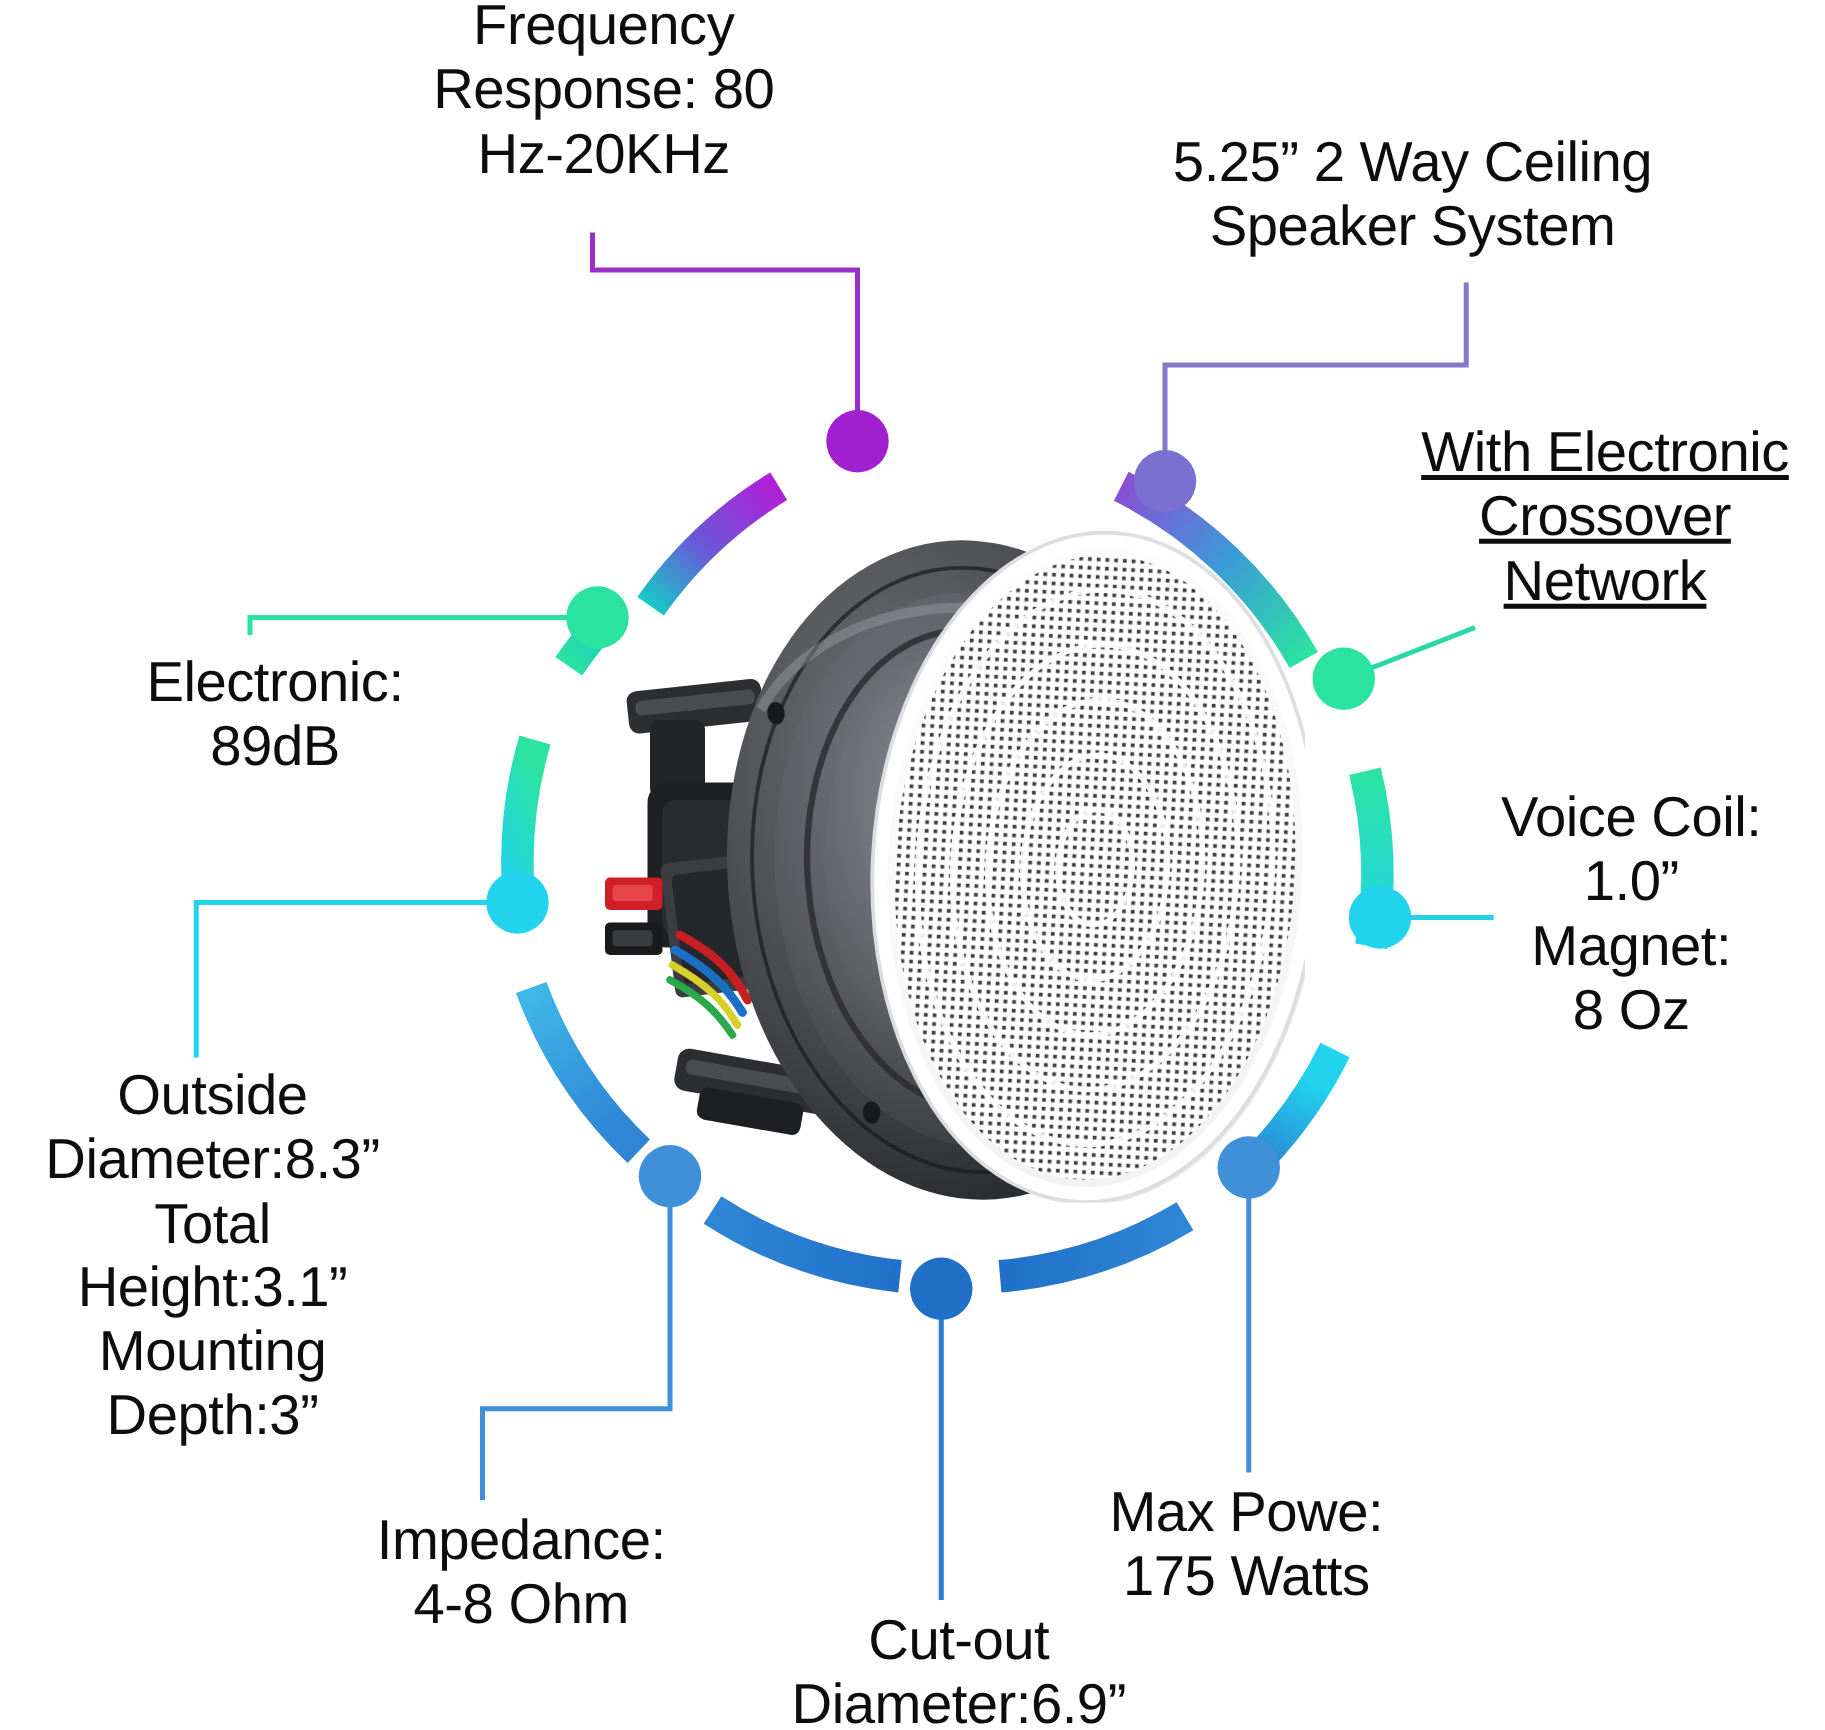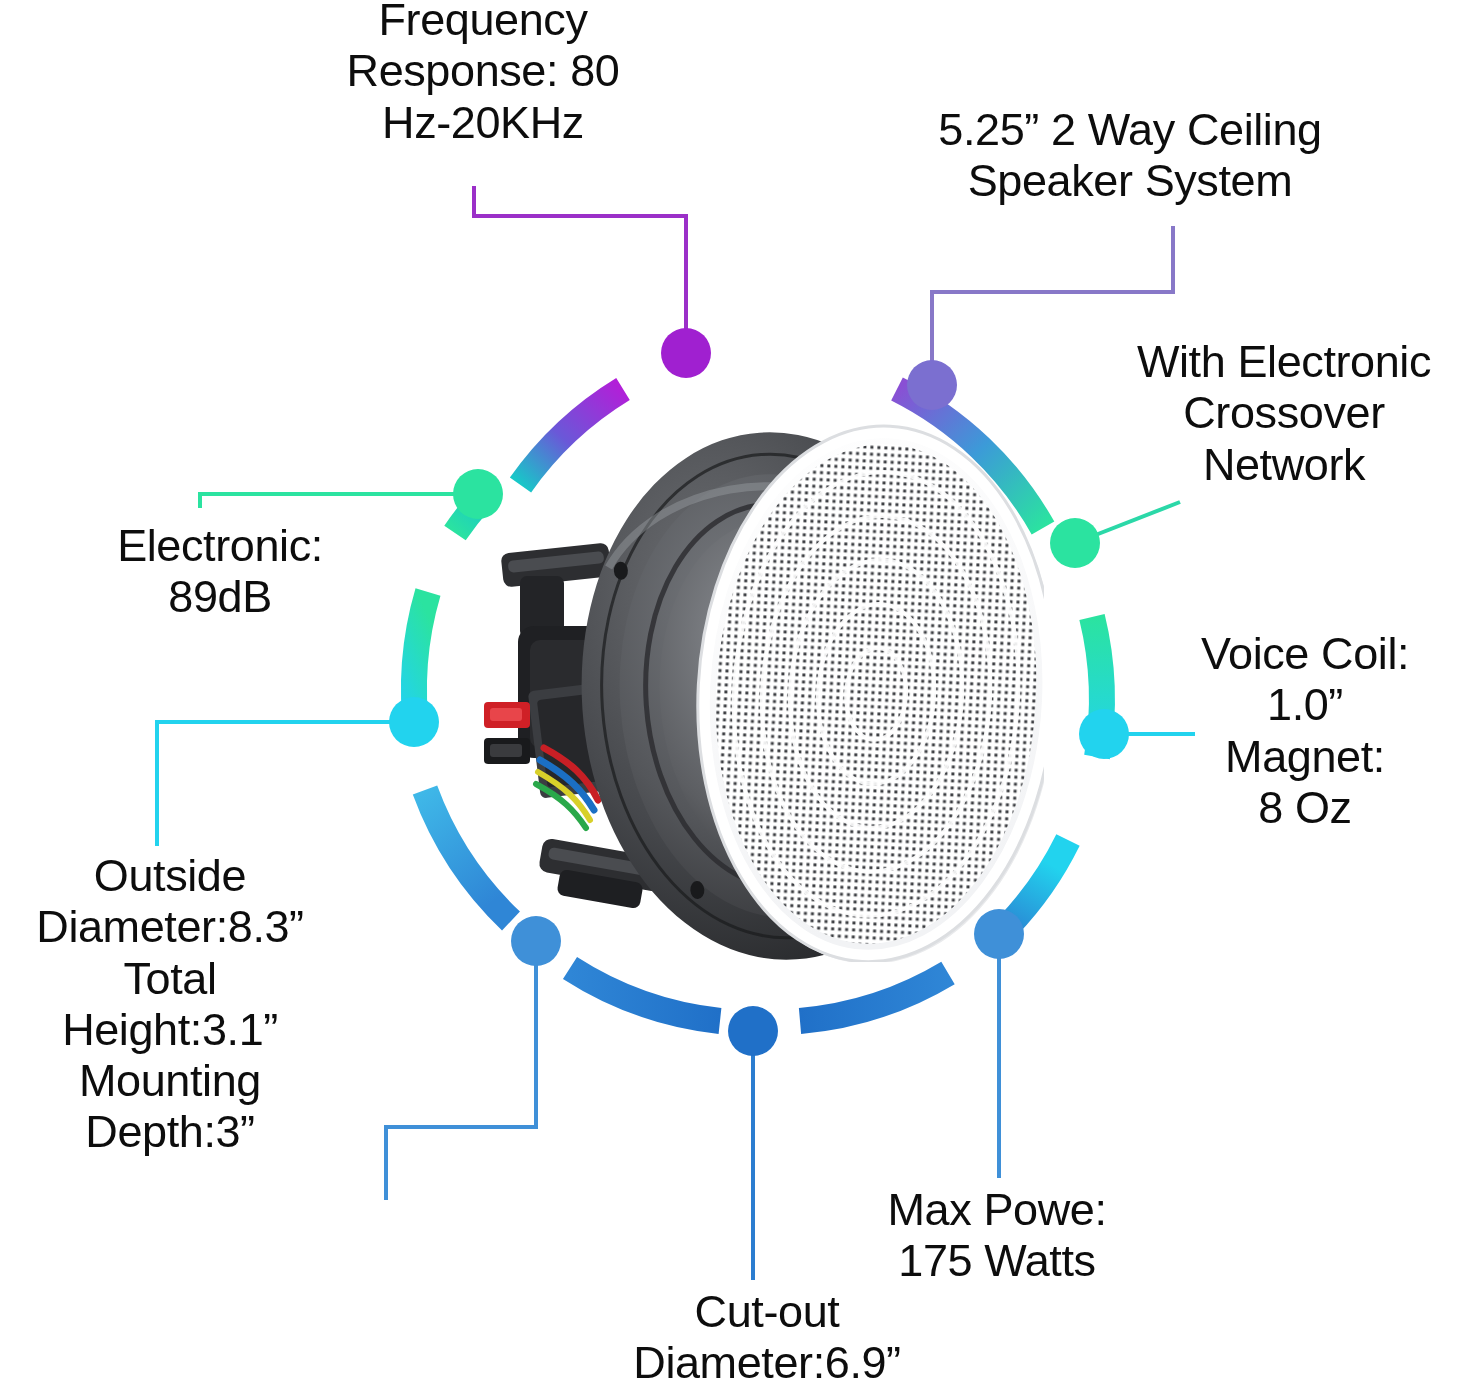--- a/index.html
+++ b/index.html
@@ -35,21 +35,21 @@
     font-size: 45px;
     font-weight: 400;
     letter-spacing: -0.4px;
     color: #0d0d0d;
     white-space: pre-line;
     font-family: "Liberation Sans", sans-serif;
   }
   
   .lbl-frequency   { left: 268px;  top: -6px;   width: 430px; }
   .lbl-product     { left: 890px;  top: 104px;  width: 480px; }
-  .lbl-crossover   { left: 1108px; top: 336px;  width: 352px; }
+  .lbl-crossover   { left: 1108px; top: 336px;  width: 352px; text-decoration: underline; }
   .lbl-voicecoil   { left: 1152px; top: 628px;  width: 306px; }
   .lbl-maxpower    { left: 832px;  top: 1184px; width: 330px; }
   .lbl-cutout      { left: 572px;  top: 1286px; width: 390px; }
   .lbl-impedance   { left: 252px;  top: 1206px; width: 330px; }
   .lbl-dimensions  { left: -14px;  top: 850px;  width: 368px; }
   .lbl-sensitivity { left: 60px;   top: 520px;  width: 320px; }
 
   
   #product {
     position: absolute;
@@ -282,20 +282,22 @@
 Crossover
 Network</div>
   <div class="label lbl-voicecoil">Voice Coil:
 1.0”
 Magnet:
 8 Oz</div>
   <div class="label lbl-maxpower">Max Powe:
 175 Watts</div>
   <div class="label lbl-cutout">Cut-out
 Diameter:6.9”</div>
+  <div class="label lbl-impedance">Impedance:
+4-8 Ohm</div>
   <div class="label lbl-dimensions">Outside
 Diameter:8.3”
 Total
 Height:3.1”
 Mounting
 Depth:3”</div>
   <div class="label lbl-sensitivity">Electronic:
 89dB</div>
 
 </div>

